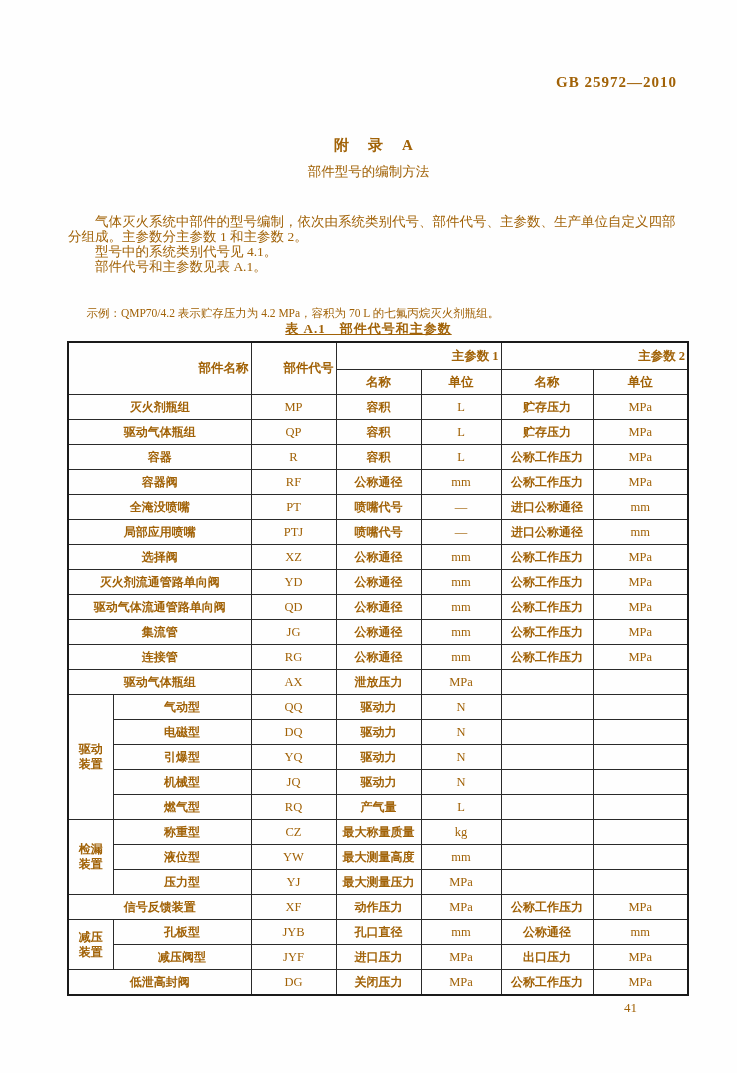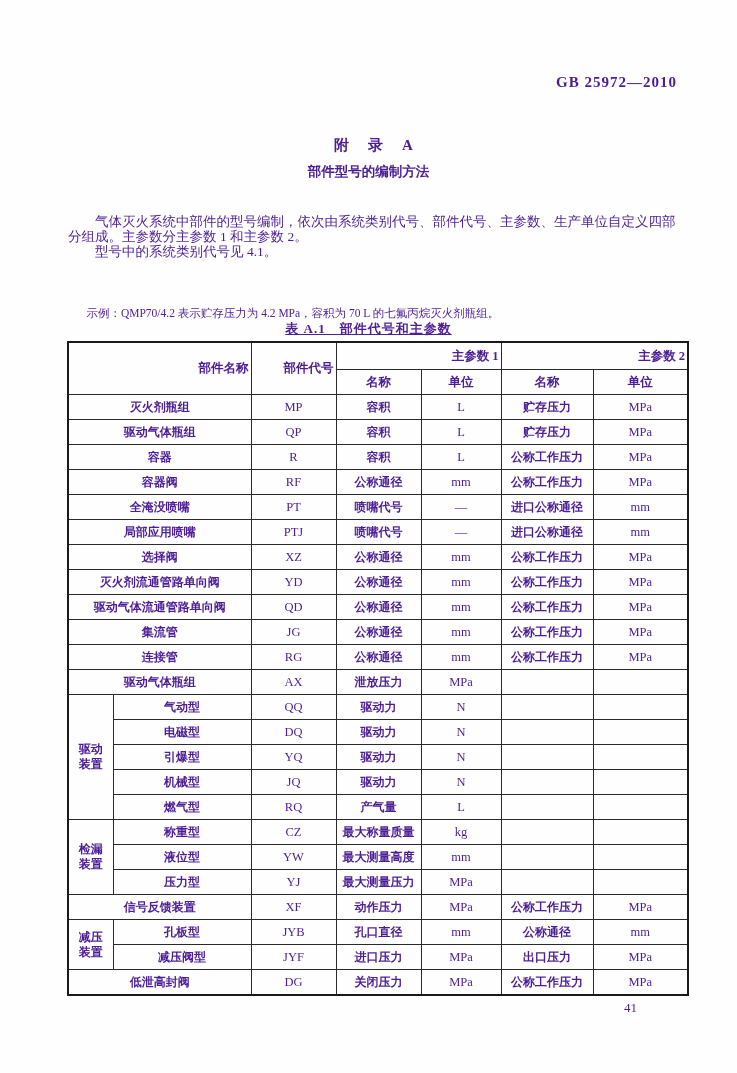--- a/index.html
+++ b/index.html
@@ -1,32 +1,32 @@
 <!DOCTYPE html>
 <html lang="zh"><head>
 <meta charset="utf-8">
 <style>
   html,body{margin:0;padding:0;background:#e8e8e8;}
   .page{
     position:relative;
     width:737px;height:1073px;
     background:#fefefe;
     font-family:"Liberation Serif","DejaVu Serif",serif;
-    color:#4c1d95;
+    color:#a16207;
     overflow:hidden;
     margin:0 auto;
   }
   .doc-number{
     position:absolute;top:74px;right:60px;
     font-size:15px;font-weight:bold;letter-spacing:1px;
   }
   .titles{position:absolute;top:136px;left:0;width:100%;text-align:center;}
   .title-l1{font-size:15px;font-weight:bold;letter-spacing:2px;margin:0 0 8px 12px;}
   .title-l2{font-size:13.5px;font-weight:bold;margin:0 0 9px 0;}
-  .title-l3{font-size:13.5px;font-weight:bold;margin:0;}
+  .title-l3{font-size:13.5px;font-weight:normal;margin:0;}
   .body-text{
     position:absolute;top:214px;left:68px;width:612px;
     font-size:13.5px;line-height:15px;
   }
   .body-text p{margin:0;text-indent:2em;}
   .example{
     position:absolute;top:305px;left:68px;width:612px;
     font-size:11.5px;line-height:16px;text-indent:1.6em;
   }
   .table-caption{
@@ -64,20 +64,21 @@
   <div class="doc-number">GB 25972—2010</div>
 
   <div class="titles">
     <p class="title-l1">附　录　A</p>
     <p class="title-l3">部件型号的编制方法</p>
   </div>
 
   <div class="body-text">
     <p>气体灭火系统中部件的型号编制，依次由系统类别代号、部件代号、主参数、生产单位自定义四部分组成。主参数分主参数 1 和主参数 2。</p>
     <p>型号中的系统类别代号见 4.1。</p>
+    <p>部件代号和主参数见表 A.1。</p>
   </div>
 
   <div class="example">示例：QMP70/4.2 表示贮存压力为 4.2 MPa，容积为 70 L 的七氟丙烷灭火剂瓶组。</div>
 
   <div class="table-caption">表 A.1　部件代号和主参数</div>
 
   <table class="main">
     <colgroup>
       <col style="width:45px">
         <col style="width:138px">

